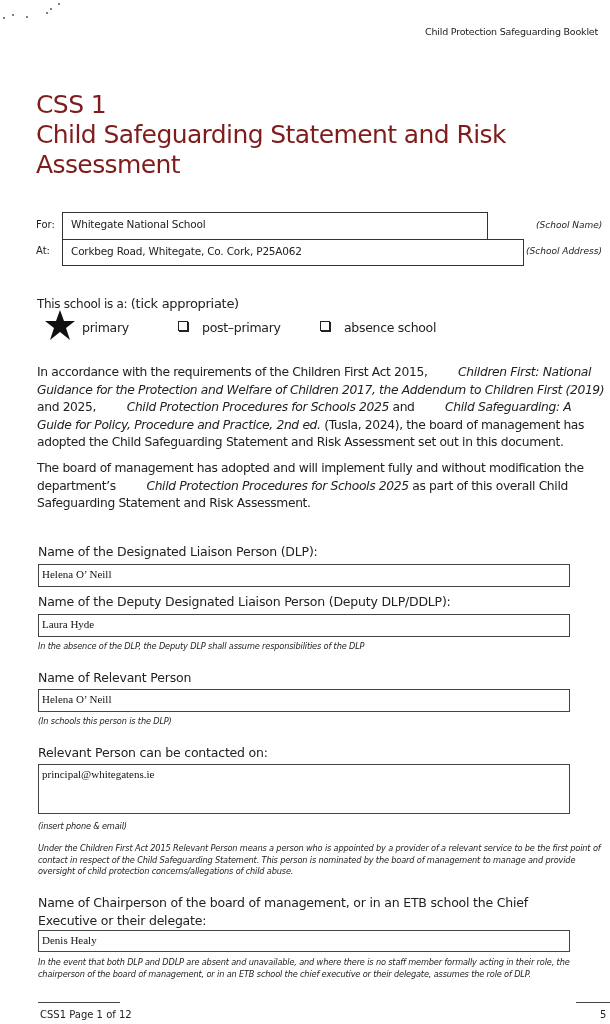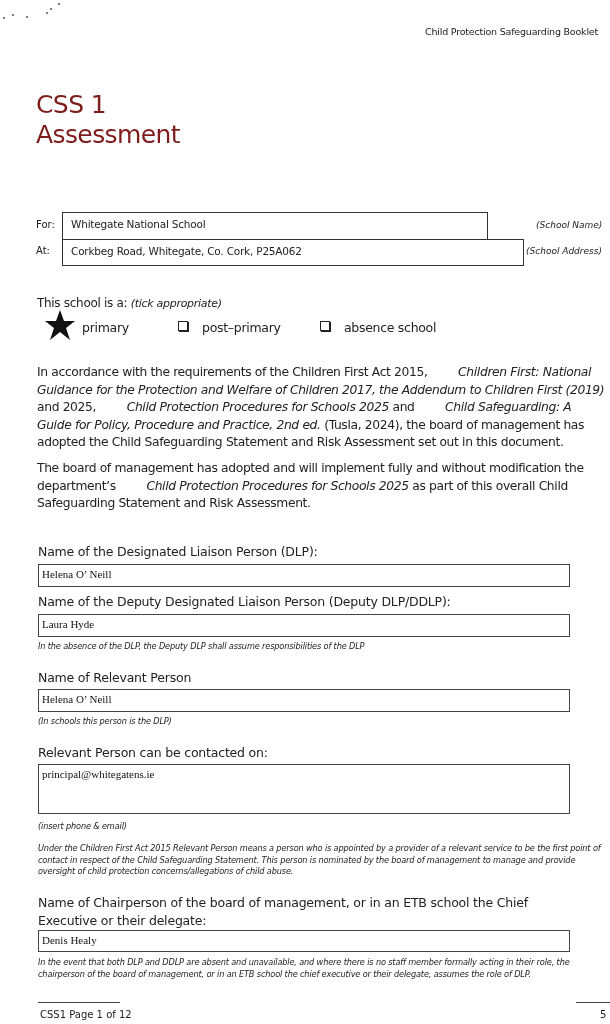--- a/index.html
+++ b/index.html
@@ -12,21 +12,21 @@
     .specks span { position: absolute; width: 2px; height: 2px; background: #555; border-radius: 1px; }
     .header-right { right: 12px; top: 26px; font-size: 9.5px; color: #222; letter-spacing: -0.2px; }
     .title { left: 36px; top: 90px; font-size: 25px; line-height: 30px; color: #7f1d1d; letter-spacing: -0.6px; font-weight: normal; }
     .label-left { font-size: 10px; color: #222; text-align: right; }
     .field-box {
       position: absolute; border: 1px solid #333; box-sizing: border-box;
       font-size: 10.5px; padding: 5px 8px; color: #222; letter-spacing: -0.2px;
     }
     .hint-right { font-size: 9px; font-style: italic; color: #222; }
     .school-is { left: 37px; top: 296px; font-size: 12px; color: #222; letter-spacing: -0.3px; }
-    .school-is .tick { font-size: 11px; font-style: italic; }
+    .school-is .tick { font-size: 13px; }
     .opt { font-size: 12.5px; color: #222; top: 320px; letter-spacing: -0.3px; }
     .checkbox { display: inline-block; width: 8px; height: 8px; border: 1px solid #222; box-shadow: 1px 1px 0 #222; margin-right: 14px; vertical-align: 1px; }
     .para {
       left: 37px; width: 568px; font-size: 12.3px; line-height: 17.5px; color: #222; letter-spacing: -0.35px;
     }
     .para i { font-style: italic; margin-left: 27px; }
     .section-label { left: 38px; font-size: 12.5px; color: #222; letter-spacing: -0.2px; }
     .input-box {
       position: absolute; left: 38px; width: 532px; border: 1px solid #444; box-sizing: border-box;
       font-family: "Liberation Serif", serif; font-size: 11px; padding: 2px 3px; color: #111; line-height: 14px;
@@ -46,20 +46,21 @@
   <span style="left:46px;top:12px"></span>
     <span style="left:50px;top:8px"></span>
   <span style="left:58px;top:3px"></span>
     <span style="left:26px;top:16px"></span>
 </div>
 
 <div class="abs header-right">Child Protection Safeguarding Booklet</div>
 
 <div class="abs title">
   <div>CSS 1</div>
+  <div>Child Safeguarding Statement and Risk</div>
   <div>Assessment</div>
 </div>
 
 <div class="abs label-left" style="left:36px;top:219px;">For:</div>
 <div class="field-box" style="left:62px;top:212px;width:426px;height:28px;">Whitegate National School</div>
 <div class="abs hint-right" style="left:536px;top:220px;">(School Name)</div>
 
 <div class="abs label-left" style="left:36px;top:245px;">At:</div>
 <div class="field-box" style="left:62px;top:239px;width:462px;height:27px;">Corkbeg Road, Whitegate, Co. Cork, P25A062</div>
 <div class="abs hint-right" style="left:526px;top:246px;">(School Address)</div>

